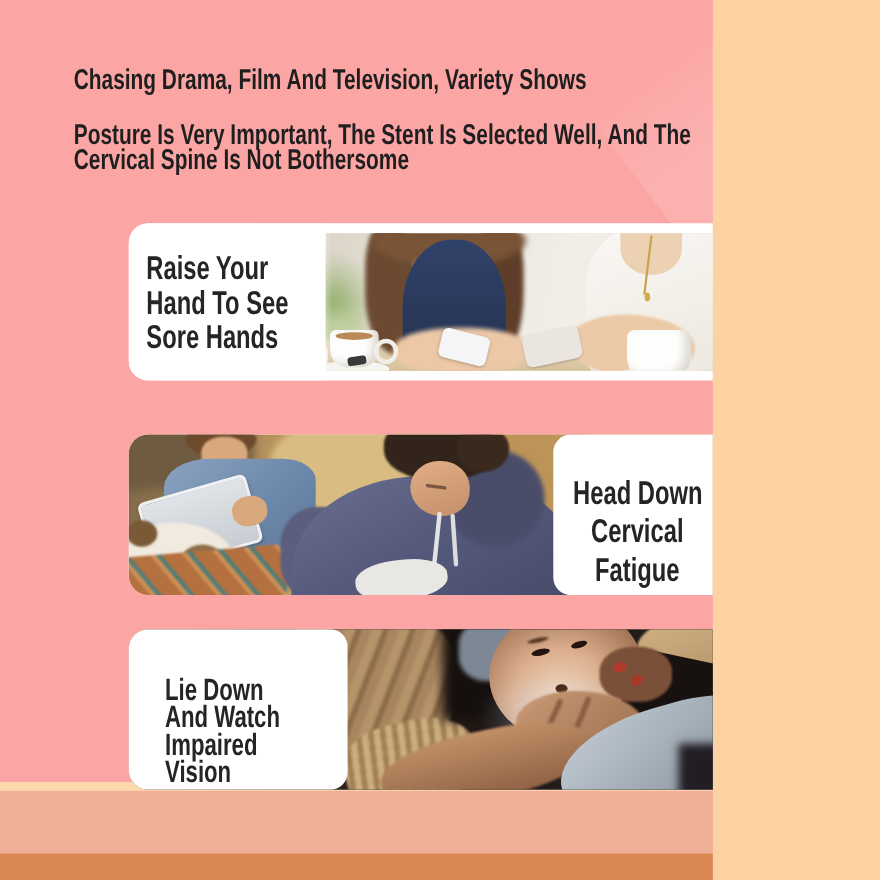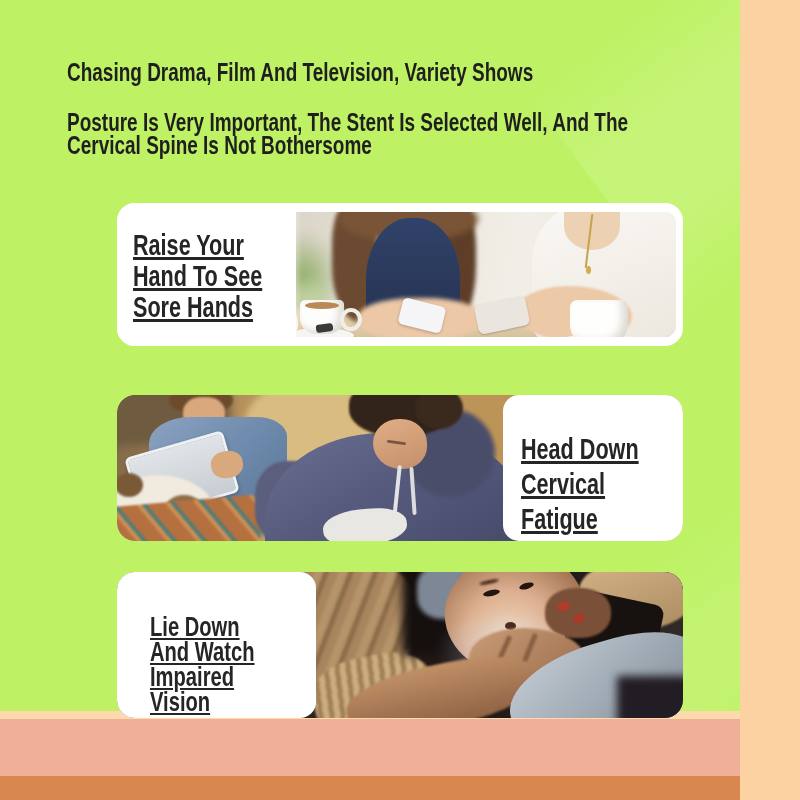--- a/index.html
+++ b/index.html
@@ -1,16 +1,16 @@
 <!DOCTYPE html>
 <html><head>
 <meta charset="utf-8">
 <style>
   html,body{margin:0;padding:0;background:#fcd2a3;}
-  #screen{position:relative;width:740px;height:800px;overflow:hidden;background:#bef264;
+  #screen{position:relative;width:648px;height:800px;overflow:hidden;background:#fca5a5;
           font-family:"Liberation Sans",sans-serif;}
   .sh{position:absolute;display:block;}
 
   
   .streak{position:absolute;z-index:0;}
   .streak1{left:560px;top:-90px;width:520px;height:280px;transform:rotate(-37deg);
     background:linear-gradient(to bottom,rgba(255,255,255,0) 0%,rgba(255,255,255,.13) 35%,rgba(255,255,255,.13) 65%,rgba(255,255,255,0) 100%);}
   .streak2{left:620px;top:440px;width:460px;height:220px;transform:rotate(-37deg);
     background:linear-gradient(to bottom,rgba(255,255,255,0) 0%,rgba(255,255,255,.09) 40%,rgba(255,255,255,.09) 60%,rgba(255,255,255,0) 100%);}
   .band{position:absolute;left:0;width:800px;z-index:1;}
@@ -23,23 +23,23 @@
   .h1{left:67px;top:59px;font-size:26px;line-height:26px;}
   .h2{left:67px;top:111px;font-size:26px;line-height:23px;}
   .tline{display:block;transform:scaleX(0.73);transform-origin:left top;white-space:nowrap;}
   .ltine{display:block;transform:scaleX(0.72);transform-origin:left top;white-space:nowrap;}
 
   
   .card{position:absolute;left:117px;width:566px;background:#fff;border-radius:18px;overflow:hidden;z-index:3;}
   .card1{top:203px;height:143px;}
   .card2{top:395px;height:146px;}
   .card3{top:572px;height:146px;}
-  .label{position:absolute;z-index:5;font-weight:700;color:#252525;text-decoration:underline;}
+  .label{position:absolute;z-index:5;font-weight:700;color:#252525;}
   .panel1{left:0;top:0;bottom:0;width:163px;background:#fff;padding:26px 0 0 16px;font-size:30px;line-height:31px;}
-  .panel2{right:0;top:0;bottom:0;width:162px;background:#fff;border-radius:16px;padding:36px 0 0 18px;font-size:30px;line-height:35px;}
+  .panel2{right:0;top:0;bottom:0;width:162px;background:#fff;border-radius:16px;padding:36px 0 0 18px;font-size:30px;line-height:35px;text-align:center;}
   .panel3{left:0;top:0;bottom:0;width:166px;background:#fff;border-radius:16px;padding:42px 0 0 33px;font-size:28px;line-height:25px;}
   .photo{position:absolute;overflow:hidden;}
   .photo1{left:163px;top:9px;width:396px;height:125px;border-radius:12px;background:#e9e4da;}
   .photo2{left:0;top:0;width:566px;height:146px;border-radius:18px;background:#b7925d;}
   .photo3{left:0;top:0;width:566px;height:146px;border-radius:18px;background:#241a18;}
 
   
   .p1-base{left:0;top:0;right:0;bottom:0;background:linear-gradient(100deg,#d9d3c6,#e9e4da 30%,#f2efe8 60%,#e6ddcf 100%);}
   .p1-plant{left:-14px;top:18px;width:75px;height:95px;background:radial-gradient(closest-side,#8fae67,rgba(143,174,103,0));filter:blur(5px);}
   .p1-plant2{left:2px;top:62px;width:55px;height:50px;background:radial-gradient(closest-side,#c2d4a0,rgba(194,212,160,0));filter:blur(5px);}

